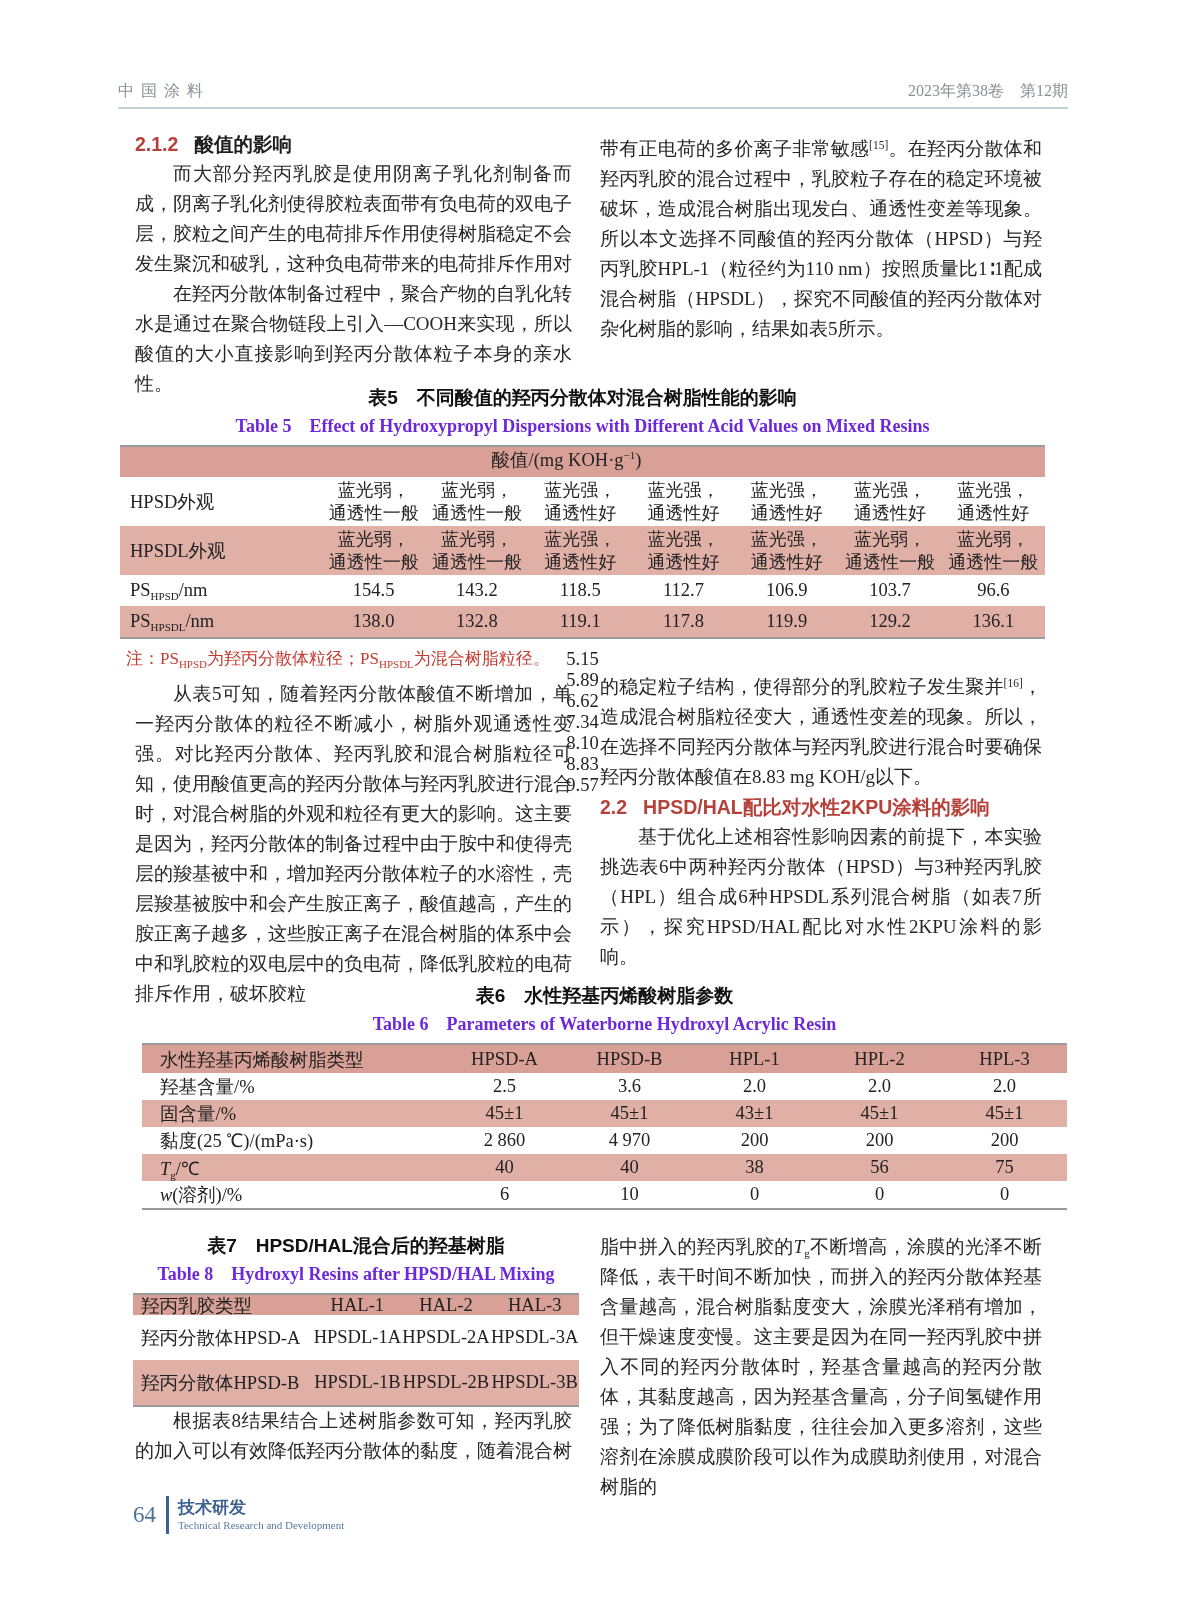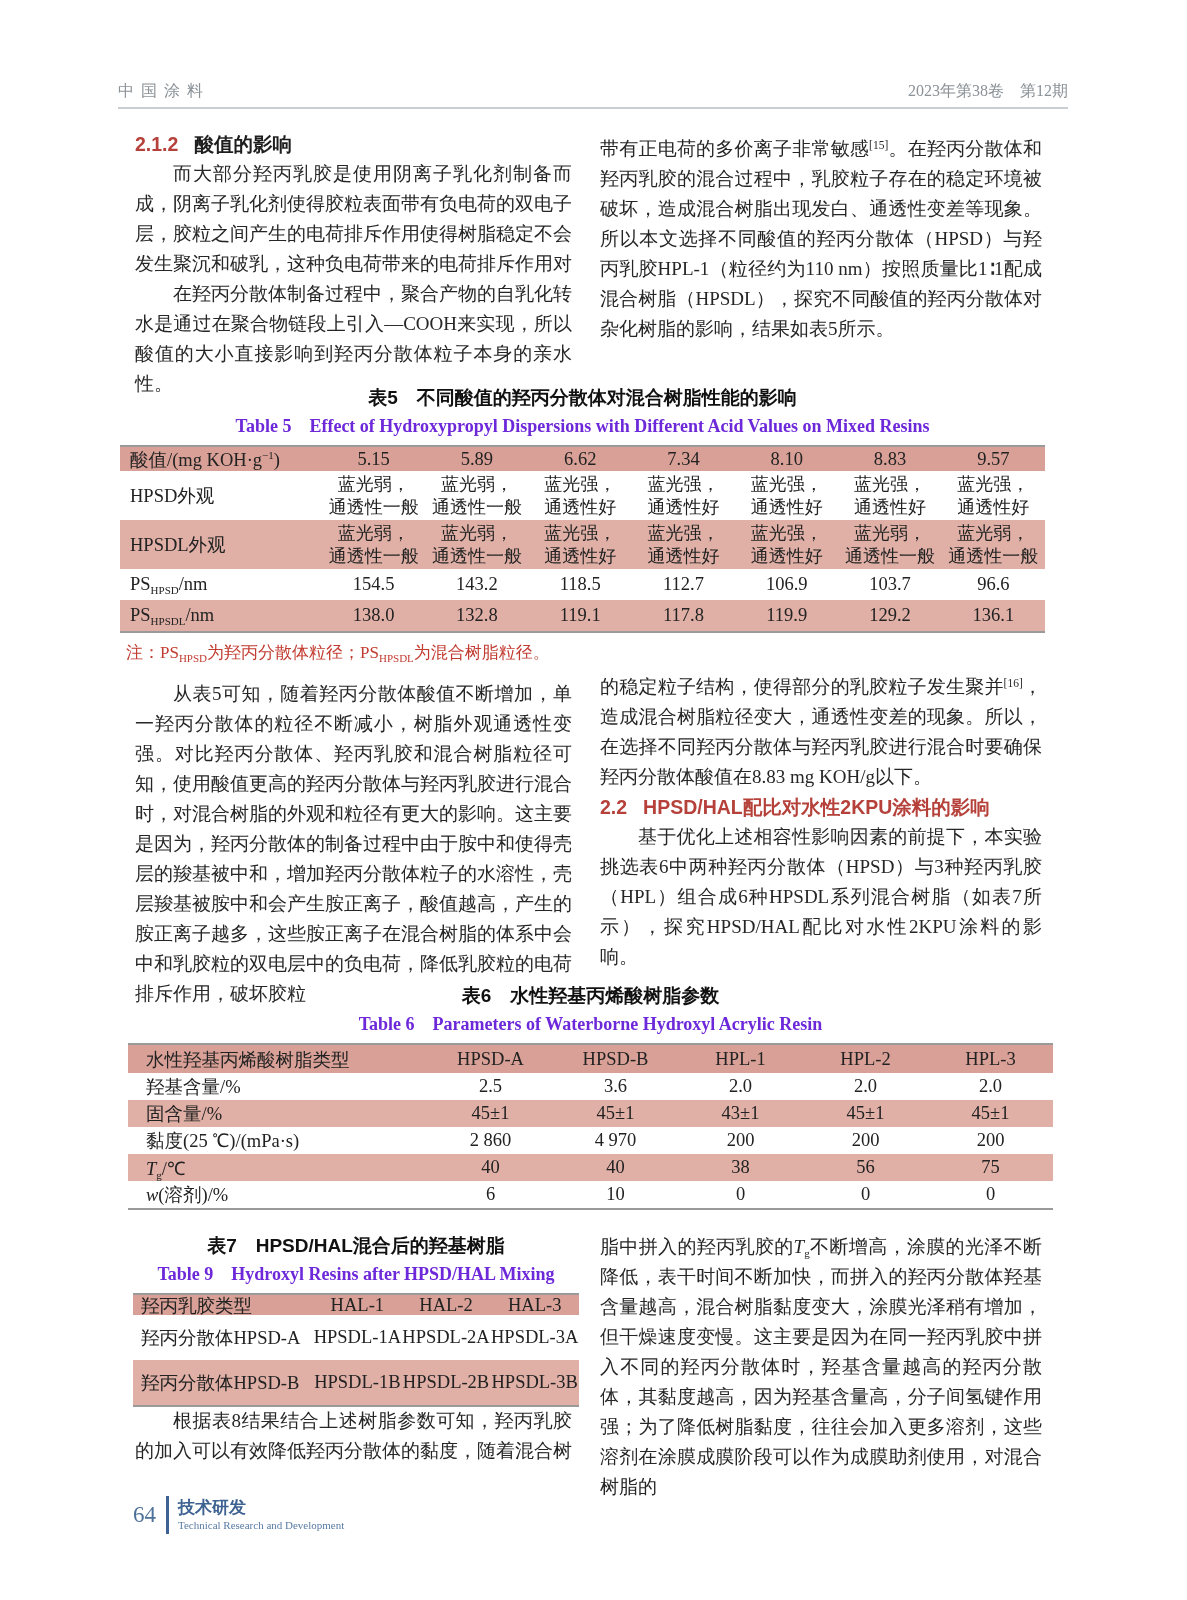--- a/index.html
+++ b/index.html
@@ -40,21 +40,21 @@
   .tbl { border-top:2px solid #9a9a9a; border-bottom:2px solid #9a9a9a; font-size:18.5px; color:#222; }
   .trow { display:flex; align-items:center; }
   .hshade { background:#d8a096; }
   .shade  { background:#e0b0a7; }
   .cell { flex:1; text-align:center; }
   .lbl { text-align:left; }
   .ln { display:block; line-height:23px; font-size:18px; }
 
   
   .t5 .lbl { width:202px; flex:0 0 202px; padding-left:10px; box-sizing:border-box; }
-  .t5 .r-acid { height:24px; }
+  .t5 .r-acid { height:30px;flex-direction:column; }
   .t5 .r-app  { height:49px; }
   .t5 .r-ps   { height:31px; }
   .tbl-note { color:#c23b30; font-size:17px; margin-top:8px; padding-left:6px; }
 
   
   .t6 .lbl { width:300px; flex:0 0 300px; padding-left:18px; box-sizing:border-box; }
   .t6 .trow { height:27px; }
   .t6 .trow.hd { height:28px; }
 
   
@@ -196,21 +196,21 @@
   </div>
 
   <div class="pos body-text" style="left:600px; top:672px; width:442px;">
     <p class="noindent"><span>的稳定粒子结构，使得部分的乳胶粒子发生聚并</span><sup class="ref">[16]</sup><span>，造成混合树脂粒径变大，通透性变差的现象。所以，在选择不同羟丙分散体与羟丙乳胶进行混合时要确保羟丙分散体酸值在8.83 mg KOH/g以下。</span></p>
     <div class="sec-head">
       <span class="sec-num">2.2</span><span class="sec-red">HPSD/HAL配比对水性2KPU涂料的影响</span>
     </div>
     <p>基于优化上述相容性影响因素的前提下，本实验挑选表6中两种羟丙分散体（HPSD）与3种羟丙乳胶（HPL）组合成6种HPSDL系列混合树脂（如表7所示），探究HPSD/HAL配比对水性2KPU涂料的影响。</p>
   </div>
 
-  <div class="pos" style="left:128px; top:984px; width:925px;">
+  <div class="pos" style="left:142px; top:984px; width:925px;">
     <div class="tbl-title-cn">表6　水性羟基丙烯酸树脂参数</div>
     <div class="tbl-title-en">Table 6　Parameters of Waterborne Hydroxyl Acrylic Resin</div>
     <div class="tbl t6">
       <div class="trow hd hshade">
         <div class="lbl">水性羟基丙烯酸树脂类型</div>
         <div class="cell">HPSD-A</div>
         <div class="cell">HPSD-B</div>
         <div class="cell">HPL-1</div>
         <div class="cell">HPL-2</div>
         <div class="cell">HPL-3</div>
@@ -253,21 +253,21 @@
         <div class="cell">10</div>
         <div class="cell">0</div>
         <div class="cell">0</div>
         <div class="cell">0</div>
       </div>
     </div>
   </div>
 
   <div class="pos" style="left:133px; top:1234px; width:446px;">
     <div class="tbl-title-cn">表7　HPSD/HAL混合后的羟基树脂</div>
-    <div class="tbl-title-en">Table 9　Hydroxyl Resins after HPSD/HAL Mixing</div>
+    <div class="tbl-title-en">Table 8　Hydroxyl Resins after HPSD/HAL Mixing</div>
     <div class="tbl t7">
       <div class="trow hd hshade">
         <div class="lbl">羟丙乳胶类型</div>
         <div class="cell">HAL-1</div>
         <div class="cell">HAL-2</div>
         <div class="cell">HAL-3</div>
       </div>
       <div class="trow">
         <div class="lbl">羟丙分散体HPSD-A</div>
         <div class="cell">HPSDL-1A</div>

